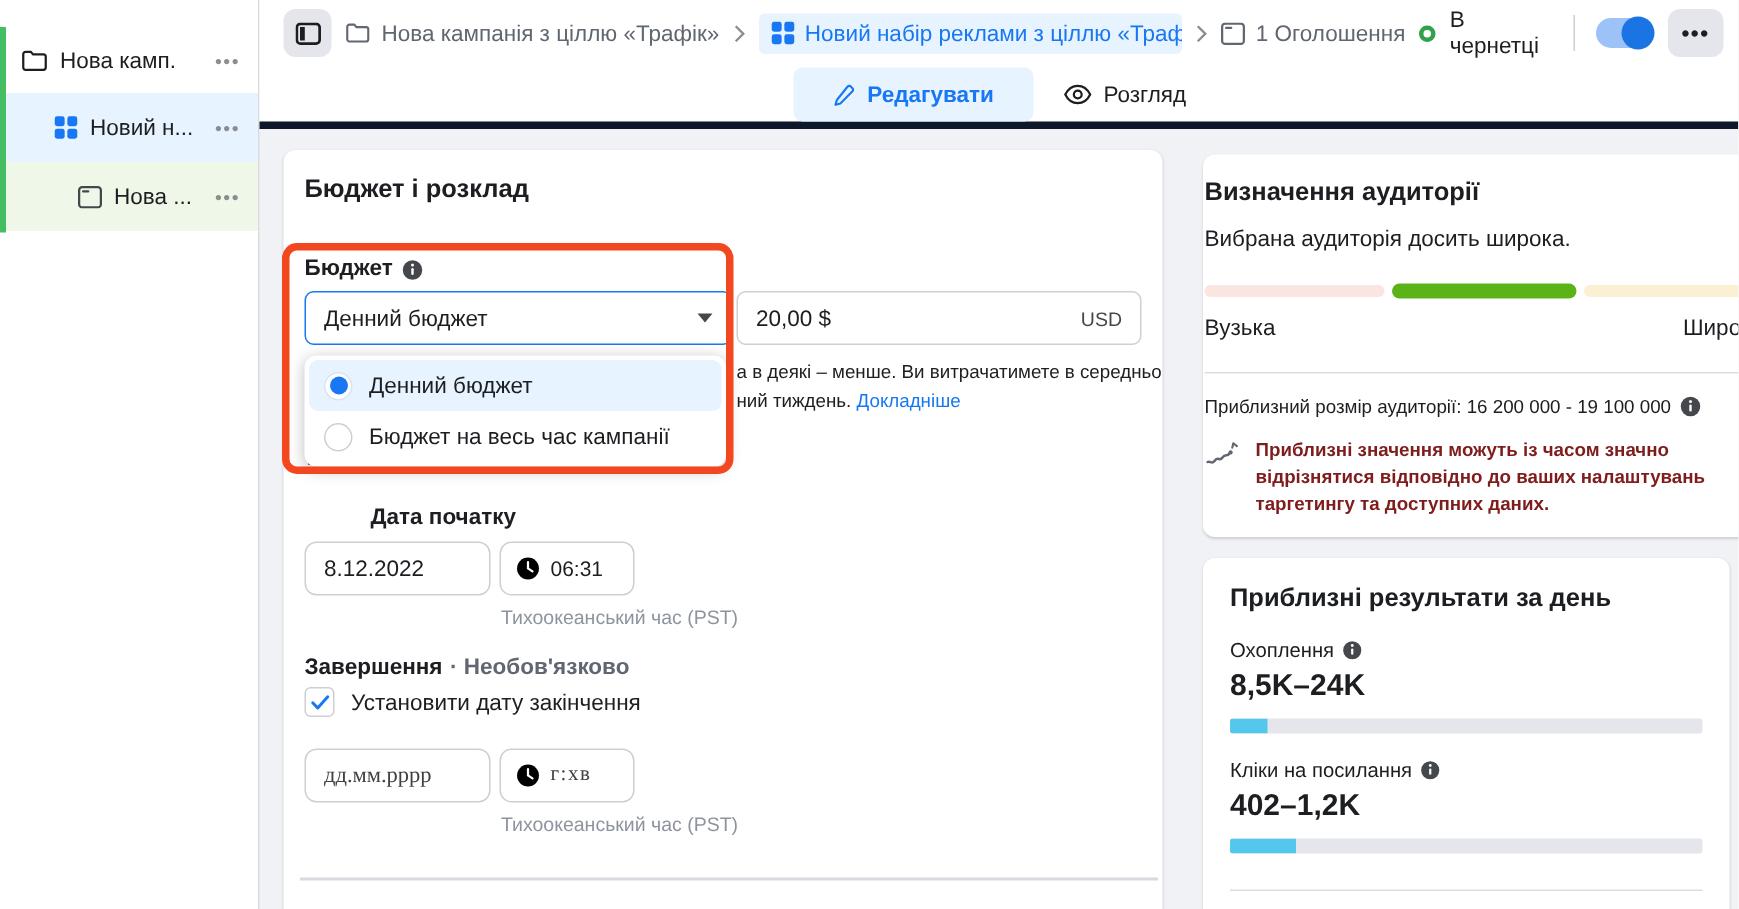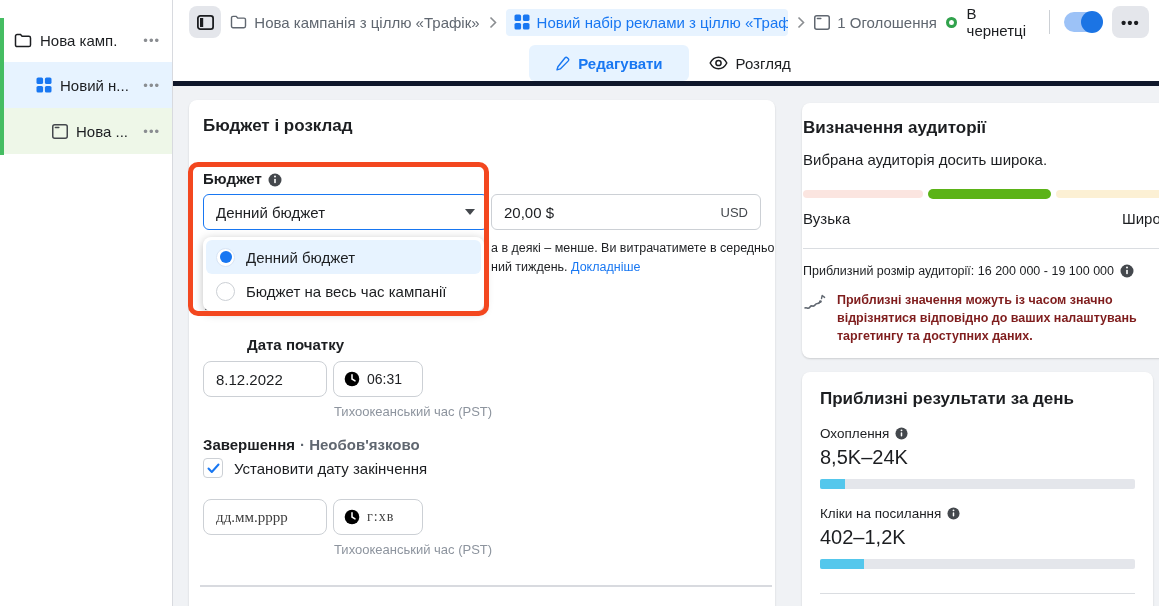--- a/index.html
+++ b/index.html
@@ -84,21 +84,21 @@
   .seg.mid { flex:103; height:10px; border-radius:5px; background:#5bb317; }
   .seg.broad { flex:100; background:#fcf0d4; }
   .gauge-labels { margin-top:11px; display:flex; justify-content:space-between; font-size:15px; }
   .p-div { margin-top:21px; height:1px; background:#dadde1; }
   .estimate { margin-top:15px; display:flex; align-items:center; gap:6px; font-size:12.5px; white-space:nowrap; }
   .note { margin-top:14px; display:flex; gap:10px; }
   .note p { font-size:12.5px; font-weight:600; color:#7f1d1d; line-height:1.42; }
   .metric { margin-top:17px; }
   .metric + .metric { }
   .m-label { display:flex; align-items:center; gap:6px; font-size:13.5px; }
-  .m-value { margin-top:5px; font-size:20px; font-weight:400; }
+  .m-value { margin-top:5px; font-size:20px; font-weight:700; }
   .bar { margin-top:10px; height:10px; background:#e4e6eb; border-radius:2px; overflow:hidden; }
   .bar .fill { height:100%; background:#54c7ec; }
 
   svg { display:block; }
 </style>
 </head>
 <body>
 
 <div class="app">
 

